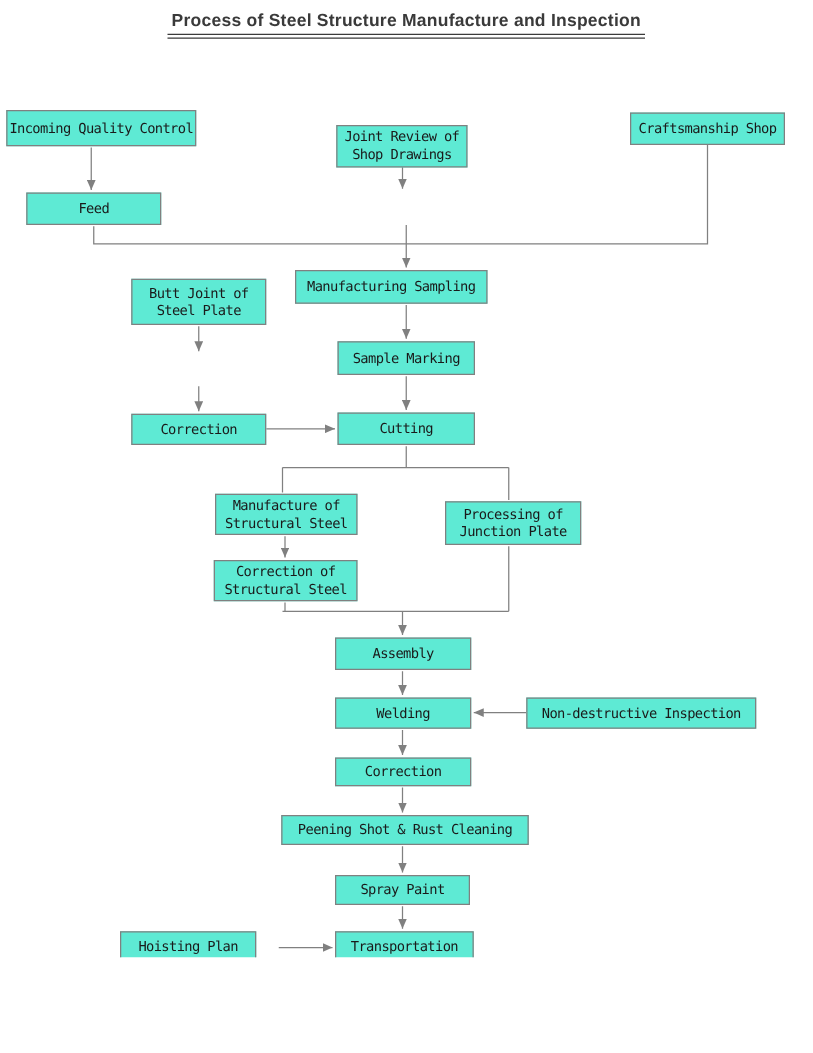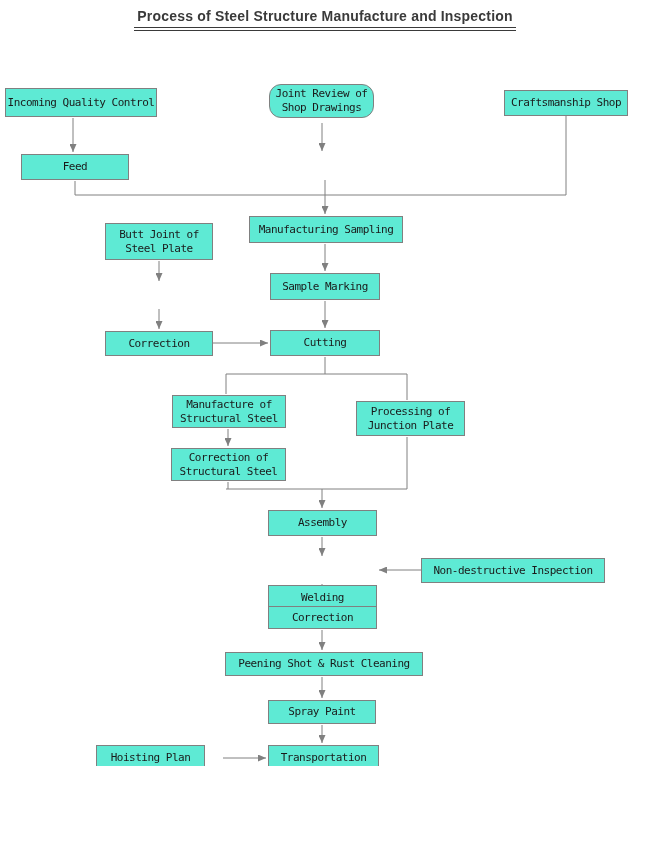--- a/index.html
+++ b/index.html
@@ -72,35 +72,35 @@
       <line x1="322" y1="725" x2="322" y2="743" marker-end="url(#ah)"></line>
       <line x1="223" y1="758" x2="266" y2="758" marker-end="url(#ah)"></line>
       <line x1="322" y1="772" x2="322" y2="790" marker-end="url(#ah)"></line>
     </g>
   </svg>
 
   <div class="node" style="left:5px;   top:88px;  width:152px; height:29px;">
     <span>Incoming Quality Control</span>
   </div>
 
-  <div class="node" style="left:269px; top:84px;  width:105px; height:34px;border-radius:12px;">
+  <div class="node" style="left:269px; top:100px;  width:105px; height:34px;">
     <span>Joint Review of</span>
     <span>Shop Drawings</span>
   </div>
 
   <div class="node" style="left:504px; top:90px;  width:124px; height:26px;">
     <span>Craftsmanship Shop</span>
   </div>
 
   <div class="node" style="left:21px;  top:154px; width:108px; height:26px;">
     <span>Feed</span>
   </div>
 
 
-  <div class="node" style="left:249px; top:216px; width:154px; height:27px;">
+  <div class="node" style="left:236px; top:216px; width:154px; height:27px;">
     <span>Manufacturing Sampling</span>
   </div>
 
   <div class="node" style="left:105px; top:223px; width:108px; height:37px;">
     <span>Butt Joint of</span>
     <span>Steel Plate</span>
   </div>
 
   <div class="node" style="left:270px; top:273px; width:110px; height:27px;">
     <span>Sample Marking</span>
@@ -127,21 +127,21 @@
 
   <div class="node" style="left:171px; top:448px; width:115px; height:33px;">
     <span>Correction of</span>
     <span>Structural Steel</span>
   </div>
 
   <div class="node" style="left:268px; top:510px; width:109px; height:26px;">
     <span>Assembly</span>
   </div>
 
-  <div class="node" style="left:268px; top:558px; width:109px; height:25px;margin-top:27px;">
+  <div class="node" style="left:268px; top:558px; width:109px; height:25px;">
     <span>Welding</span>
   </div>
 
   <div class="node" style="left:421px; top:558px; width:184px; height:25px;">
     <span>Non-destructive Inspection</span>
   </div>
 
   <div class="node" style="left:268px; top:606px; width:109px; height:23px;">
     <span>Correction</span>
   </div>

